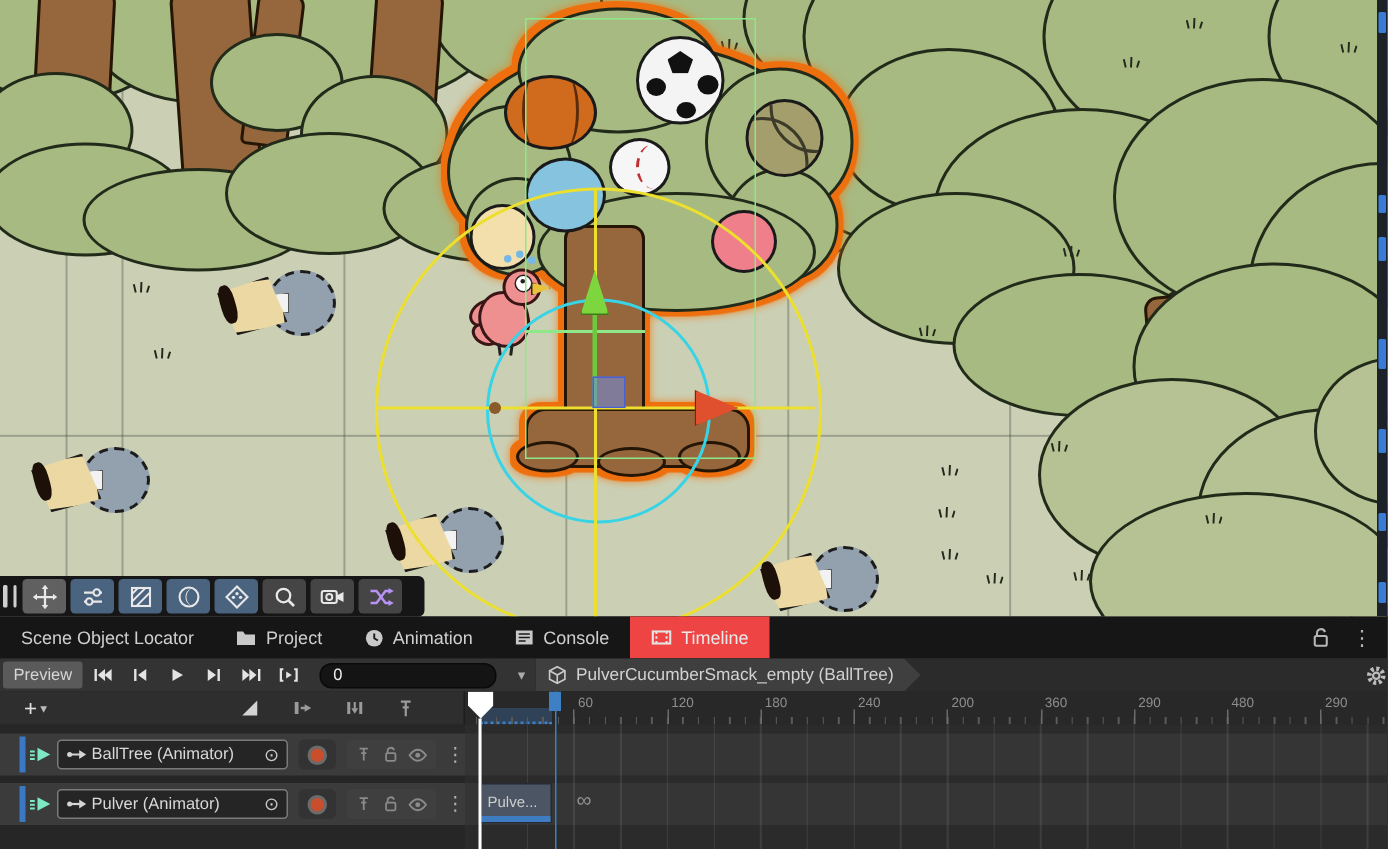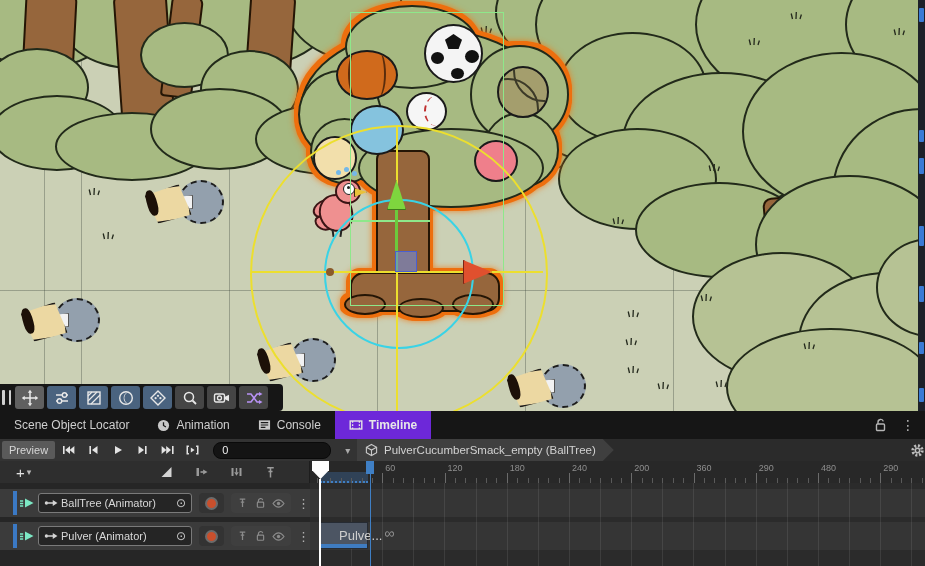--- a/index.html
+++ b/index.html
@@ -38,21 +38,21 @@
   .bdash{position:absolute;left:1px;width:5px;background:#3a7bd5;border-radius:1px;}
   
   #stoolbar{left:0;top:384px;width:283px;height:27px;background:#161616;border-radius:0 4px 4px 0;display:flex;align-items:center;gap:3px;padding-left:2px;box-sizing:border-box;}
   .grip{width:2.5px;height:15px;background:#cfcfcf;border-radius:1px;margin-right:1px;}
   .tbtn{width:29px;height:23px;border-radius:3px;background:#454545;display:flex;align-items:center;justify-content:center;border:none;padding:0;}
   .tbtn.sel{background:#4a637f;}
   .tbtn.hl{background:#606060;}
   
   #tabbar{left:0;top:411px;width:925px;height:28px;background:#161616;display:flex;align-items:stretch;}
   .tab{display:flex;align-items:center;gap:6px;padding:0 14px;color:#cfcfcf;font-size:12px;white-space:nowrap;}
-  .tab.active{background:#6d28d9;color:#e8e8e8;font-weight:bold;}
+  .tab.active{background:#ef4444;color:#e8e8e8;}
   .tab .ic{display:flex;}
   #tabbar-right{margin-left:auto;display:flex;align-items:center;gap:14px;padding-right:10px;color:#b5b5b5;}
   
   #controlrow{left:0;top:439px;width:925px;height:22px;background:#333;display:flex;align-items:center;}
   #previewbtn{margin-left:2px;height:18px;background:#5a5a5a;border:none;border-radius:2px;color:#d6d6d6;font-size:11px;padding:0 7px;font-family:inherit;}
   .transbtn{width:25px;height:20px;background:none;border:none;display:flex;align-items:center;justify-content:center;padding:0;}
   #framefield{margin-left:8px;width:100px;height:15px;background:#141414;border:1px solid #0a0a0a;border-radius:8px;color:#eee;font-size:11px;padding:0 8px;font-family:inherit;}
   #framecaret{color:#aaa;font-size:10px;margin-left:14px;}
   #crumbwrap{position:absolute;left:357px;top:439px;width:580px;height:22px;background:#2b2b2b;display:flex;align-items:center;}
   #crumb{height:22px;display:flex;align-items:center;gap:6px;background:#3f3f3f;color:#d2d2d2;font-size:11.5px;padding:0 18px 0 8px;
@@ -81,21 +81,21 @@
   .tname .bic{margin:0 3px 0 5px;display:flex;}
   .tname .lbl{flex:1;white-space:nowrap;overflow:hidden;}
   .tname .targ{color:#c8c8c8;font-size:12px;margin-right:5px;}
   .rec{margin-left:7px;width:26px;height:20px;background:#333;border:none;border-radius:4px;display:flex;align-items:center;justify-content:center;padding:0;}
   .recdot{width:13px;height:13px;border-radius:50%;background:#c94f2c;border:2px solid #6b6b6b;box-sizing:border-box;}
   .tgroup{margin-left:7px;width:56px;height:20px;background:#3f3f3f;border-radius:4px;display:flex;align-items:center;justify-content:space-around;padding:0 3px;}
   .kebab{margin-left:6px;color:#b0b0b0;font-size:13px;}
   #tracksR{position:absolute;left:310px;top:22px;width:615px;height:83px;background:#2b2b2b;
      background-image:repeating-linear-gradient(to right,#3d3d3d 0 1px,transparent 1px 31.12px);background-position:10px 0;}
   .lane{position:absolute;left:0;width:615px;height:28px;background:rgba(255,255,255,0.05);}
-  #clip{position:absolute;height:27px;background:#4c5563;border:1px solid #262b33;box-sizing:border-box;color:#cecece;font-size:13px;display:flex;align-items:center;padding-left:18px;z-index:3;}
+  #clip{position:absolute;height:27px;background:#4c5563;border:1px solid #262b33;box-sizing:border-box;color:#cecece;font-size:10px;display:flex;align-items:center;padding-left:4px;z-index:3;}
   #clip::after{content:"";position:absolute;left:0;right:0;bottom:0;height:4px;background:#3f7cc1;}
   #inf{position:absolute;color:#919191;font-size:14px;z-index:3;}
   #playhead{position:absolute;top:461px;width:17px;height:18px;background:#fff;z-index:9;
      clip-path:polygon(0 0,100% 0,100% 52%,50% 100%,0 52%);}
   #playhead-line{position:absolute;top:479px;width:2px;height:87px;background:#fff;z-index:9;}
   svg{display:block;}
 </style>
 </head>
 <body>
 
@@ -365,20 +365,28 @@
         </svg>
       </button>
   </div>
 
   <div id="tabbar" class="abs">
     <div class="tab">
         <span>Scene Object Locator</span>
       </div>
     <div class="tab">
       <span class="ic">
+          <svg width="14" height="12" viewBox="0 0 14 12">
+            <path d="M1 2h4l1.5 2H13v7H1z" fill="#c9c9c9"></path>
+          </svg>
+        </span>
+      <span>Project</span>
+      </div>
+    <div class="tab">
+      <span class="ic">
           <svg width="13" height="13" viewBox="0 0 14 14">
             <circle cx="7" cy="7" r="6" fill="#c9c9c9"></circle>
             <path d="M7 3.5V7l2.6 1.6" stroke="#1b1b1b" stroke-width="1.4" fill="none"></path>
           </svg>
         </span>
       <span>Animation</span>
       </div>
     <div class="tab">
       <span class="ic">
           <svg width="13" height="12" viewBox="0 0 14 12">

